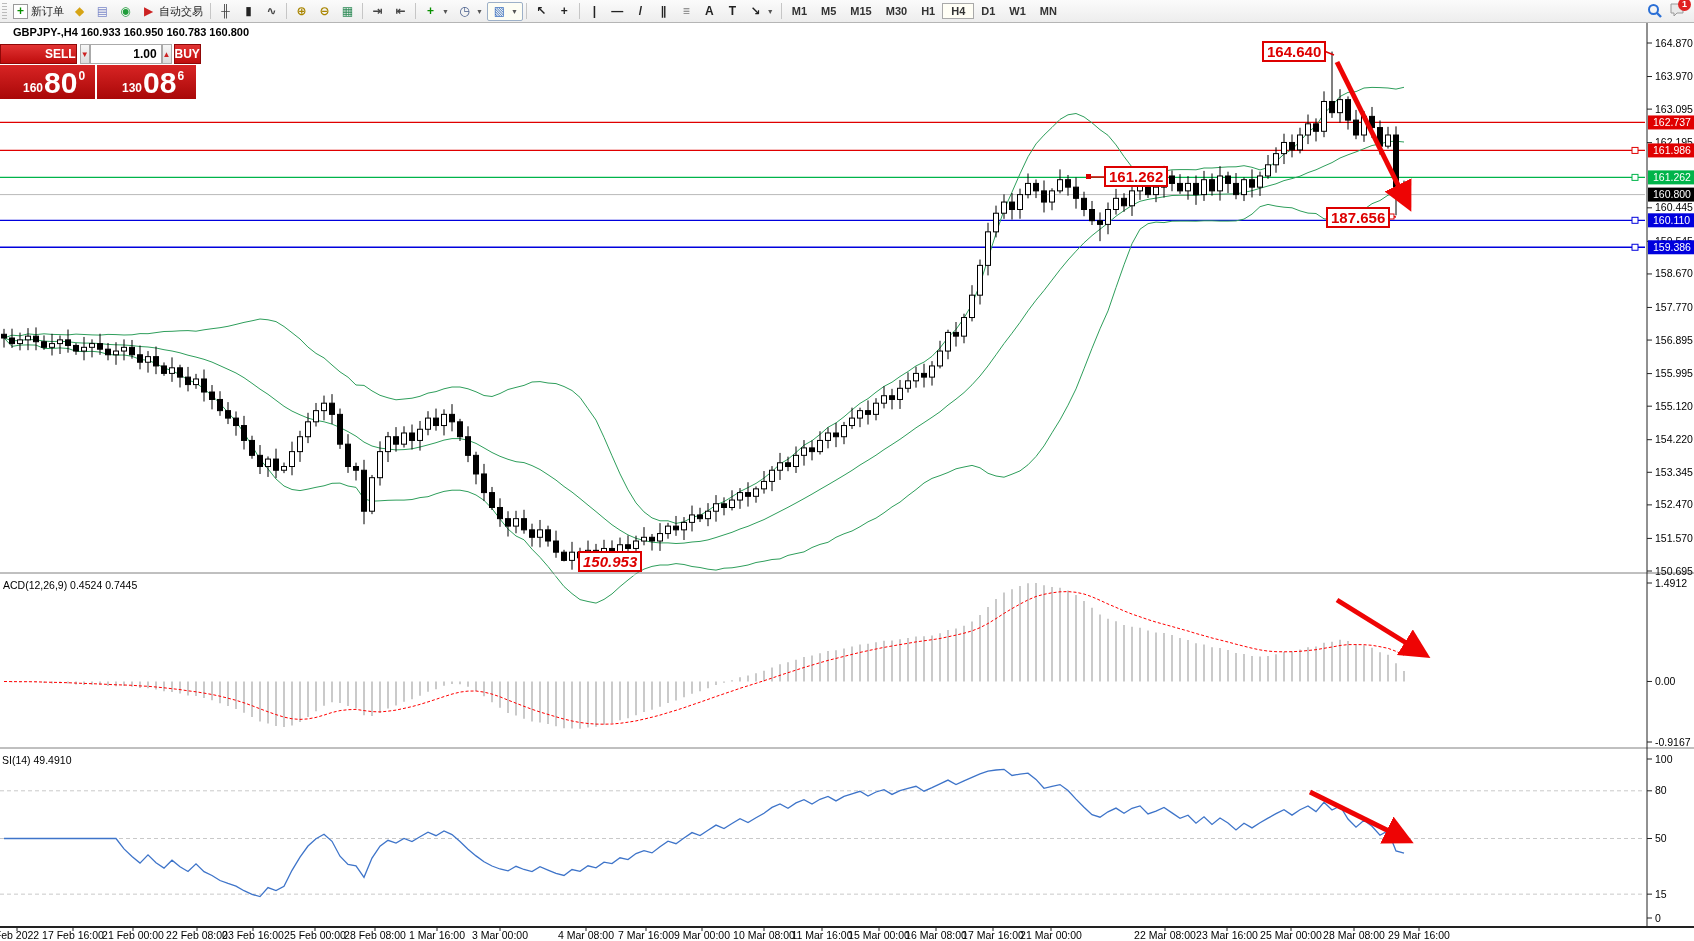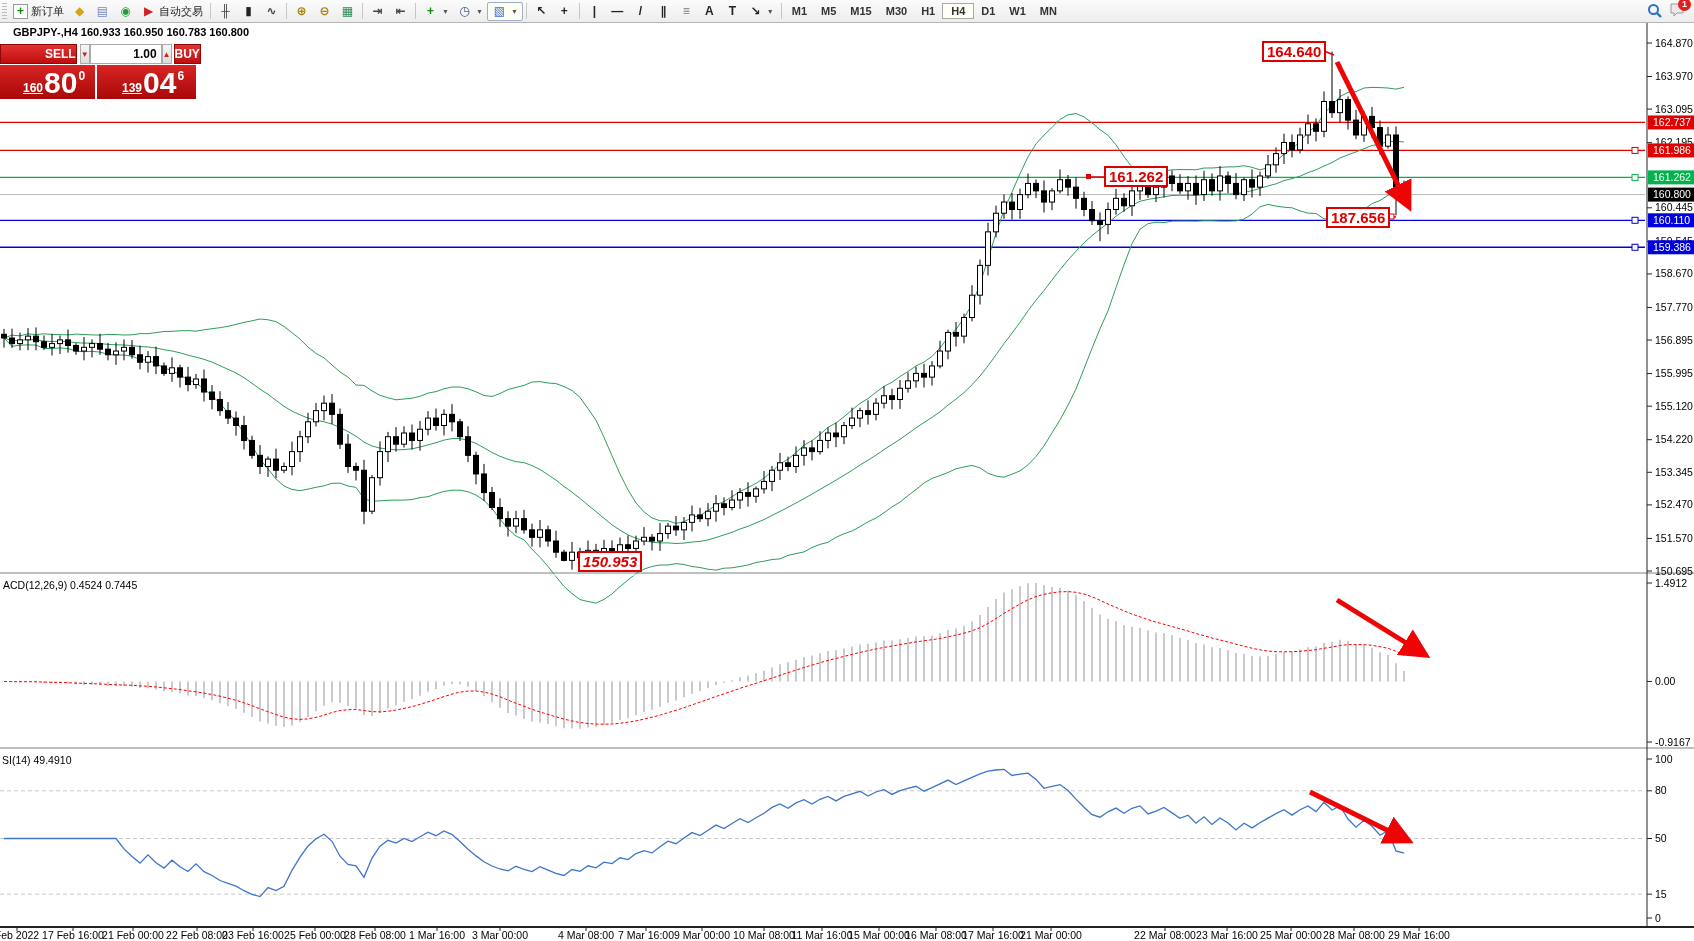--- a/index.html
+++ b/index.html
@@ -32,21 +32,21 @@
   #tp-buy{width:50px;margin-left:2px;}
   .tp-step{width:16px;background:linear-gradient(#f7f7f7,#dcdcdc);border:1px solid #aaa;
     color:#c22;font-size:8px;display:flex;align-items:center;justify-content:center;cursor:pointer;}
   #tp-vol{width:62px;border:1px solid #aaa;font-size:12px;font-weight:bold;
     text-align:right;padding:0 4px;height:18px;}
   #tp-row2{display:flex;margin-top:1px;height:34px;}
   .tp-price{background:linear-gradient(#d82424,#a90808);color:#fff;display:flex;
     align-items:flex-end;justify-content:center;padding:0 4px 2px 4px;cursor:pointer;}
   #tp-sell-price{width:92px;}
   #tp-buy-price{width:96px;margin-left:2px;}
-  .tp-small{font-size:12px;margin:0 1px 2px 13px;text-decoration:underline;}
+  .tp-small{font-size:12px;margin:0 1px 2px 13px;}
   .tp-big{font-size:30px;line-height:28px;}
   .tp-sup{font-size:12px;margin:0 0 14px 1px;}
   
   .ann{position:absolute;border:2px solid #dd0000;background:#fff;color:#dd0000;
     font-size:15px;font-weight:bold;padding:0 3px;line-height:17px;z-index:3;white-space:nowrap;}
   svg text{font-family:"Liberation Sans","DejaVu Sans",sans-serif;}
 </style>
 </head>
 <body>
 <div id="app">
@@ -174,22 +174,22 @@
     <div class="tp-step">▲</div>
     <div id="tp-buy" class="tp-btn">BUY</div>
   </div>
   <div id="tp-row2">
     <div id="tp-sell-price" class="tp-price">
       <span class="tp-small">160</span>
       <span class="tp-big">80</span>
       <span class="tp-sup">0</span>
     </div>
     <div id="tp-buy-price" class="tp-price">
-      <span class="tp-small">139</span>
-      <span class="tp-big">04</span>
+      <span class="tp-small">130</span>
+      <span class="tp-big">08</span>
       <span class="tp-sup">6</span>
     </div>
   </div>
 </div>
 
 <svg id="chart-svg" width="1694" height="941" style="position:absolute;left:0;top:0;">
   <defs>
     <marker id="ah" markerWidth="7" markerHeight="7" refX="4.5" refY="3" orient="auto">
       <path d="M0,0 L6,3 L0,6 Z" fill="#ee0404"></path>
     </marker>

